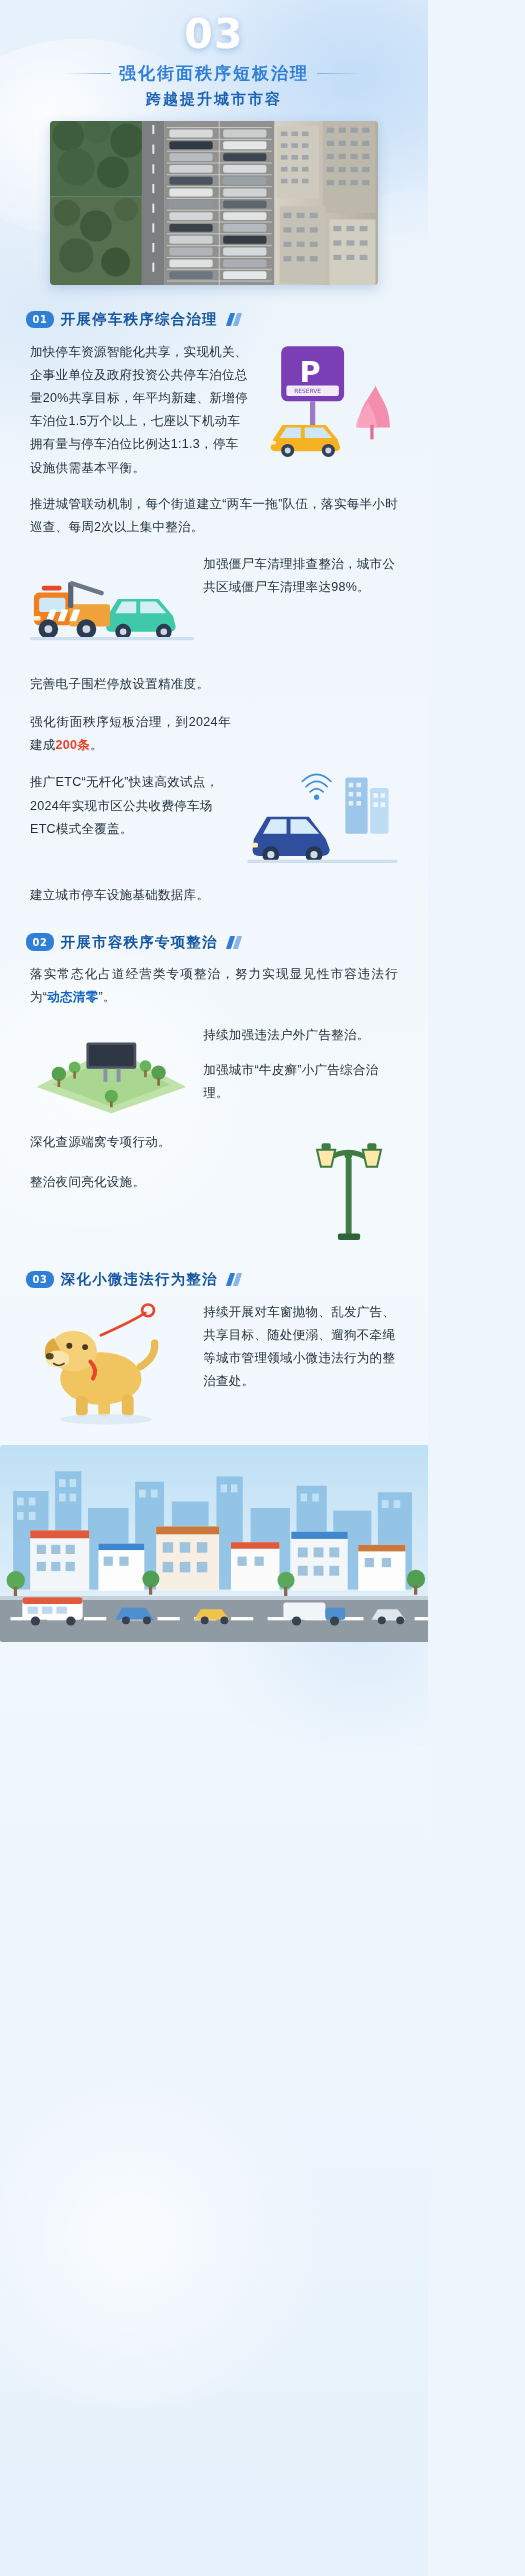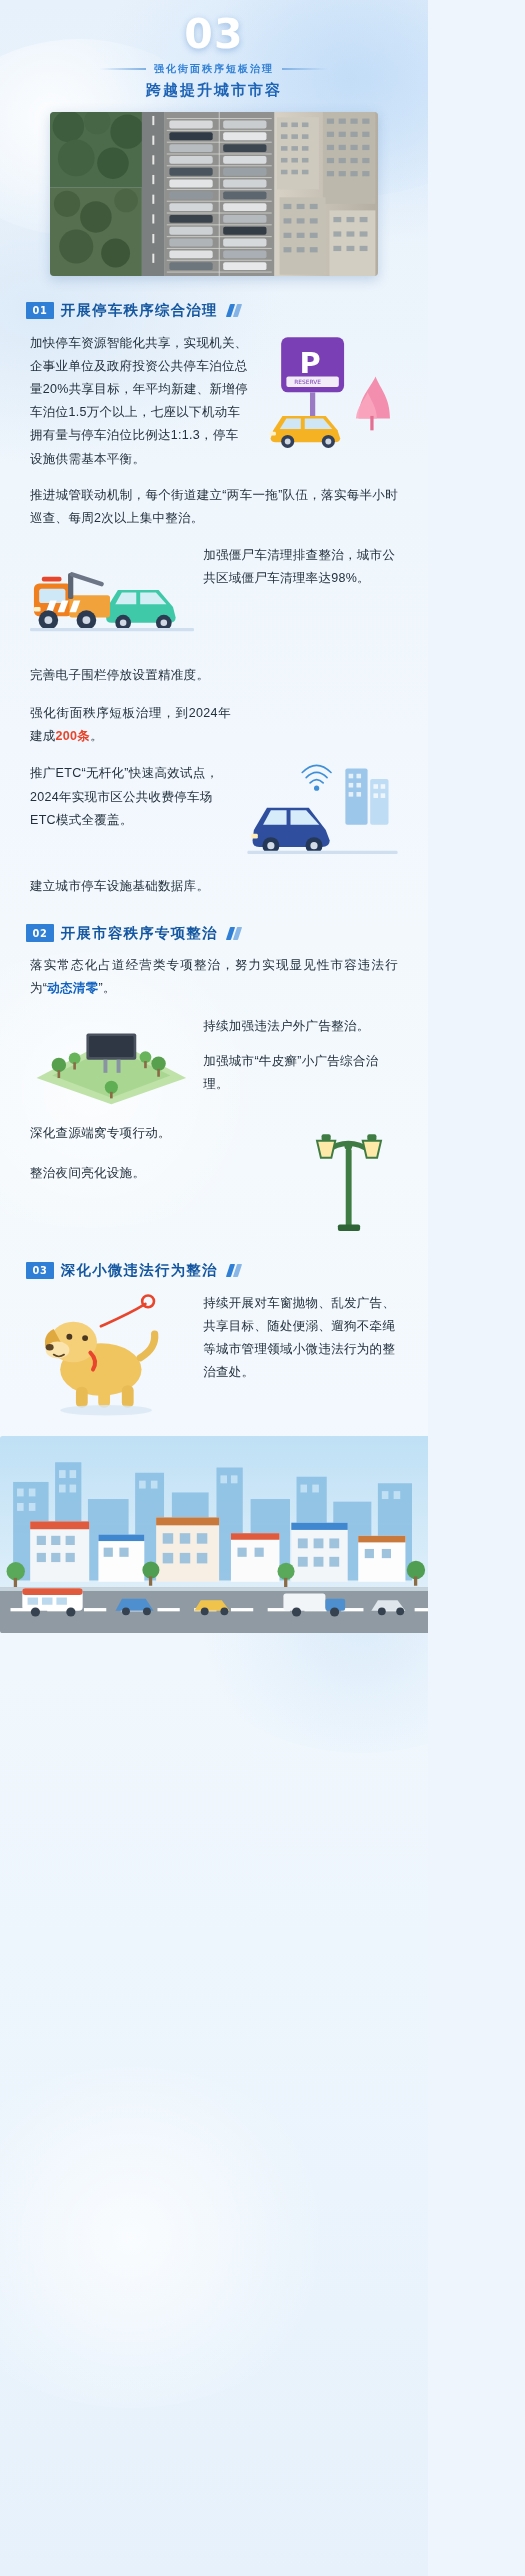--- a/index.html
+++ b/index.html
@@ -35,38 +35,38 @@
     letter-spacing:1.3px;
     text-shadow:0 2px 6.6px rgba(40,110,190,.35);
     font-family:"DejaVu Sans",sans-serif;
   }
   .title-rule{
     display:flex;align-items:center;justify-content:center;gap:7.9px;margin-top:6.6px;
   }
   .title-rule .ln{width:46px;height:1.3px;background:linear-gradient(90deg,rgba(120,175,230,0),#7fb0e4);}
   .title-rule .ln.r{background:linear-gradient(90deg,#7fb0e4,rgba(120,175,230,0));}
   .h-title{
-    font-size:10px;font-weight:700;color:#2f7fd6;letter-spacing:2px;
+    font-size:17px;font-weight:700;color:#2f7fd6;letter-spacing:2px;
   }
   .h-sub{
     margin-top:5.3px;font-size:15px;font-weight:700;color:#1e63b5;letter-spacing:2px;
   }
 
   
   .photo-wrap{margin:11.8px auto 0;width:328px;height:164px;border-radius:3.9px;overflow:hidden;box-shadow:0 3.9px 11.8px rgba(60,110,170,.25);}
   .photo{width:100%;height:100%;display:block;}
 
   
   .sec-head{
     display:flex;align-items:center;gap:6.6px;
     margin:25px 0 11.8px 26px;
   }
   .sec-badge{
     background:#2f7fd6;color:#fff;font-size:9.8px;font-weight:700;
-    padding:3.3px 6.6px;border-radius:1px;letter-spacing:0.7px;
+    padding:3.3px 6.6px;border-radius:8px;letter-spacing:0.7px;
     font-family:"DejaVu Sans",sans-serif;
   }
   .sec-title{font-size:14.4px;font-weight:700;color:#14569f;letter-spacing:1.3px;}
   .sec-slash{display:flex;gap:2.6px;margin-left:3.9px;}
   .sec-slash i{display:block;width:4.6px;height:13px;background:#2f7fd6;transform:skewX(-18deg);border-radius:0.7px;}
   .sec-slash i:nth-child(2){opacity:.55;}
 
   
   .p{
     font-size:12.5px;line-height:1.85;color:#22303d;letter-spacing:0.3px;

